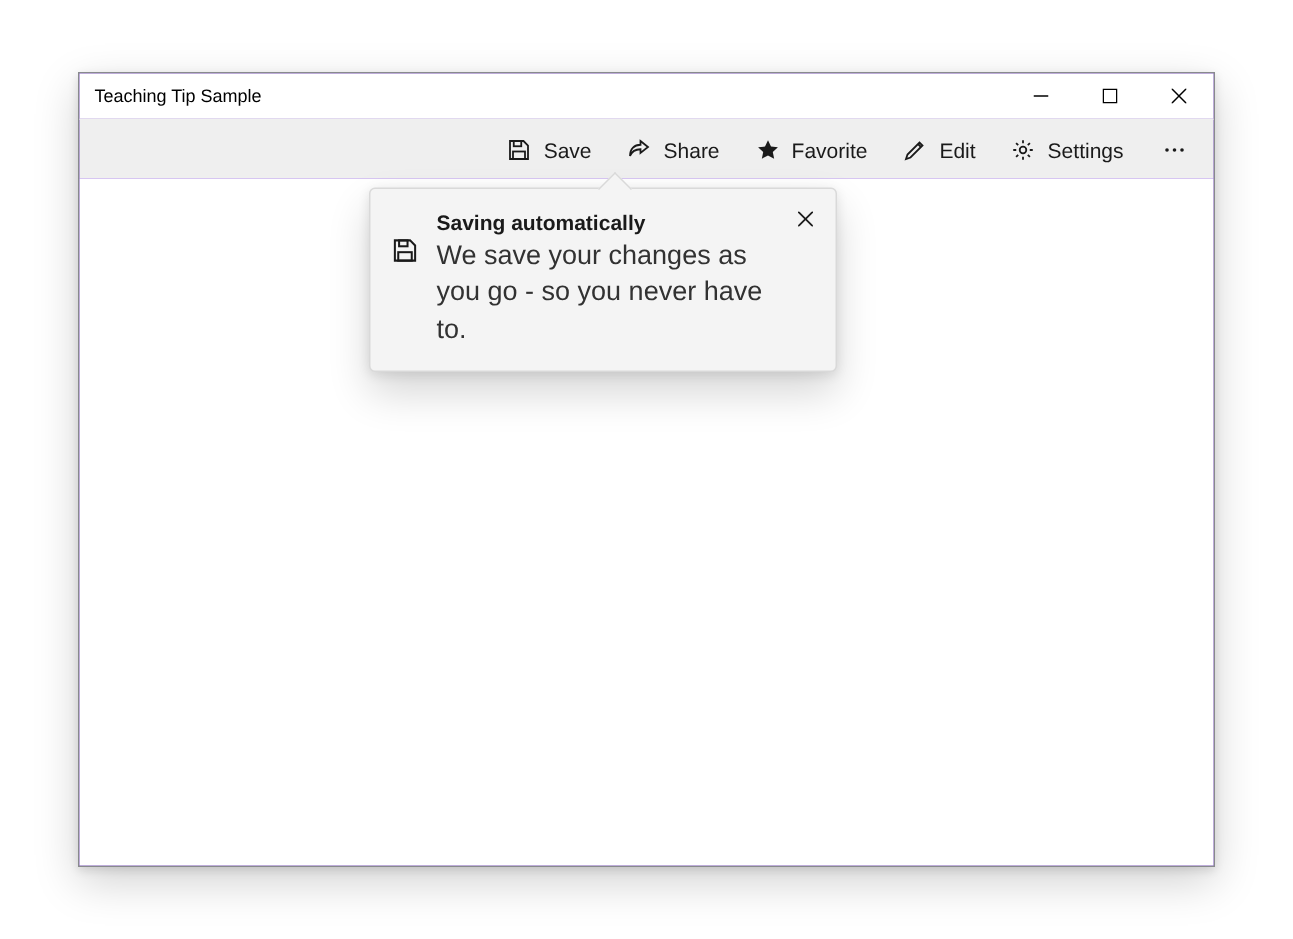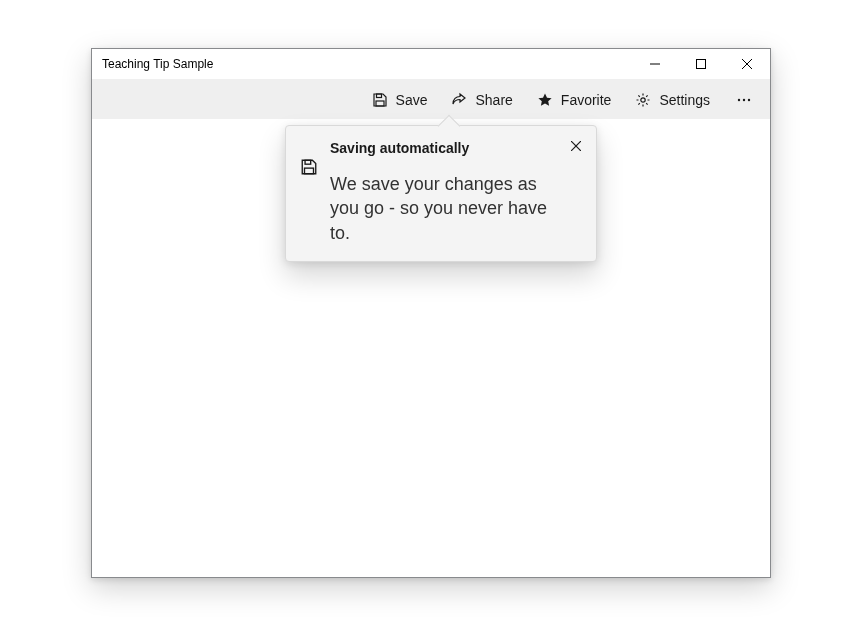--- a/index.html
+++ b/index.html
@@ -14,21 +14,21 @@
   .outer {
     position: relative;
     width: 862px; height: 626px;
     background: #ffffff;
     display: flex;
     align-items: center;
     justify-content: center;
   }
   .window {
     position: relative;
-    width: 680px;
+    width: 758px;
     height: 530px;
     background: #6d28d9;
     border: 1px solid #888a8d;
     box-shadow: 0 10px 28px rgba(0,0,0,0.18), 0 2px 6px rgba(0,0,0,0.12);
     display: flex;
     flex-direction: column;
     overflow: visible;
   }
   
   .titlebar {
@@ -123,21 +123,21 @@
     flex: 0 0 18px;
     margin-top: 18px;
     color: #1a1a1a;
   }
   .tip-icon svg { width: 18px; height: 18px; }
   .tip-text { flex: 1 1 auto; padding-right: 20px; }
   .tip-title {
     font-weight: 600;
     font-size: 14px;
     color: #1a1a1a;
-    margin-bottom: 16px;
+    margin-bottom: 2px;
   }
   .tip-sub {
     font-size: 18px;
     color: #323232;
     line-height: 1.35;
   }
   .tip-close {
     position: absolute;
     top: 6px;
     right: 6px;
@@ -207,20 +207,29 @@
 
       <div class="cmd-btn">
         <span class="icon">
           <svg viewBox="0 0 16 16">
               <path fill="currentColor" d="M8 1.5 l2 4.2 4.6 .5 -3.4 3.1 .9 4.5 L8 11.6 3.9 13.8 4.8 9.3 1.4 6.2 6 5.7z"></path>
             </svg>
         </span>
         <span>Favorite</span>
       </div>
 
+      <div class="cmd-btn">
+        <span class="icon">
+          <svg viewBox="0 0 16 16" fill="none" stroke="currentColor" stroke-width="1.2">
+            <path d="M2 14 l1 -3 8 -8 2 2 -8 8 z"></path>
+            <line x1="10" y1="4" x2="12" y2="6"></line>
+          </svg>
+        </span>
+        <span>Edit</span>
+      </div>
 
       <div class="cmd-btn">
         <span class="icon">
           <svg viewBox="0 0 16 16" fill="none" stroke="currentColor" stroke-width="1.2">
             <circle cx="8" cy="8" r="2.2"></circle>
             <path d="M8 1.5 v2 M8 12.5 v2 M1.5 8 h2 M12.5 8 h2 M3.4 3.4 l1.4 1.4 M11.2 11.2 l1.4 1.4 M12.6 3.4 l-1.4 1.4 M4.8 11.2 l-1.4 1.4"></path>
           </svg>
         </span>
         <span>Settings</span>
       </div>

